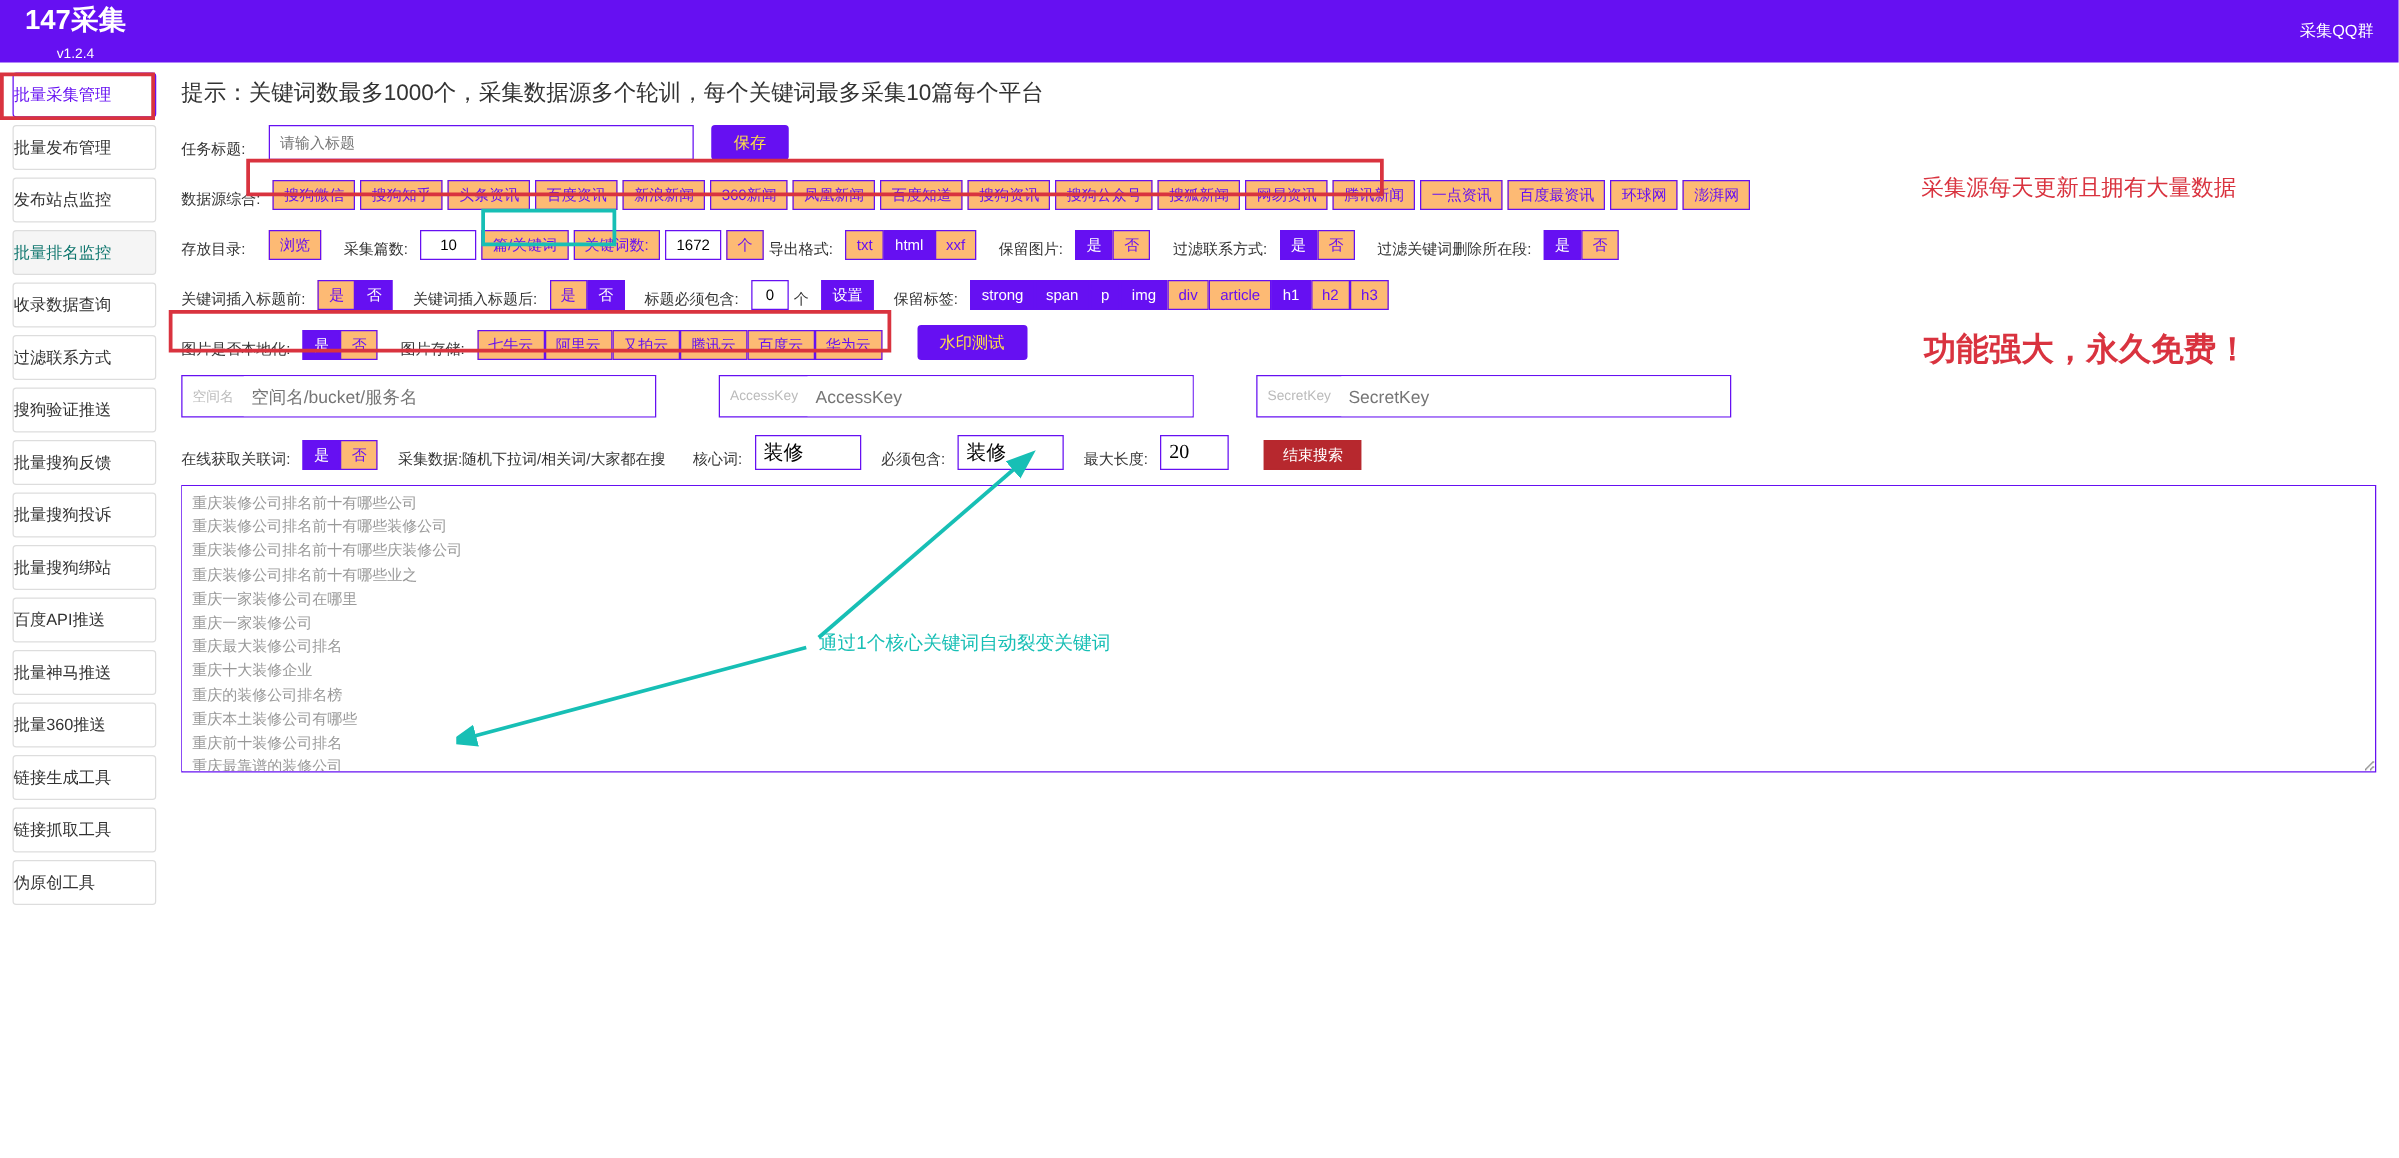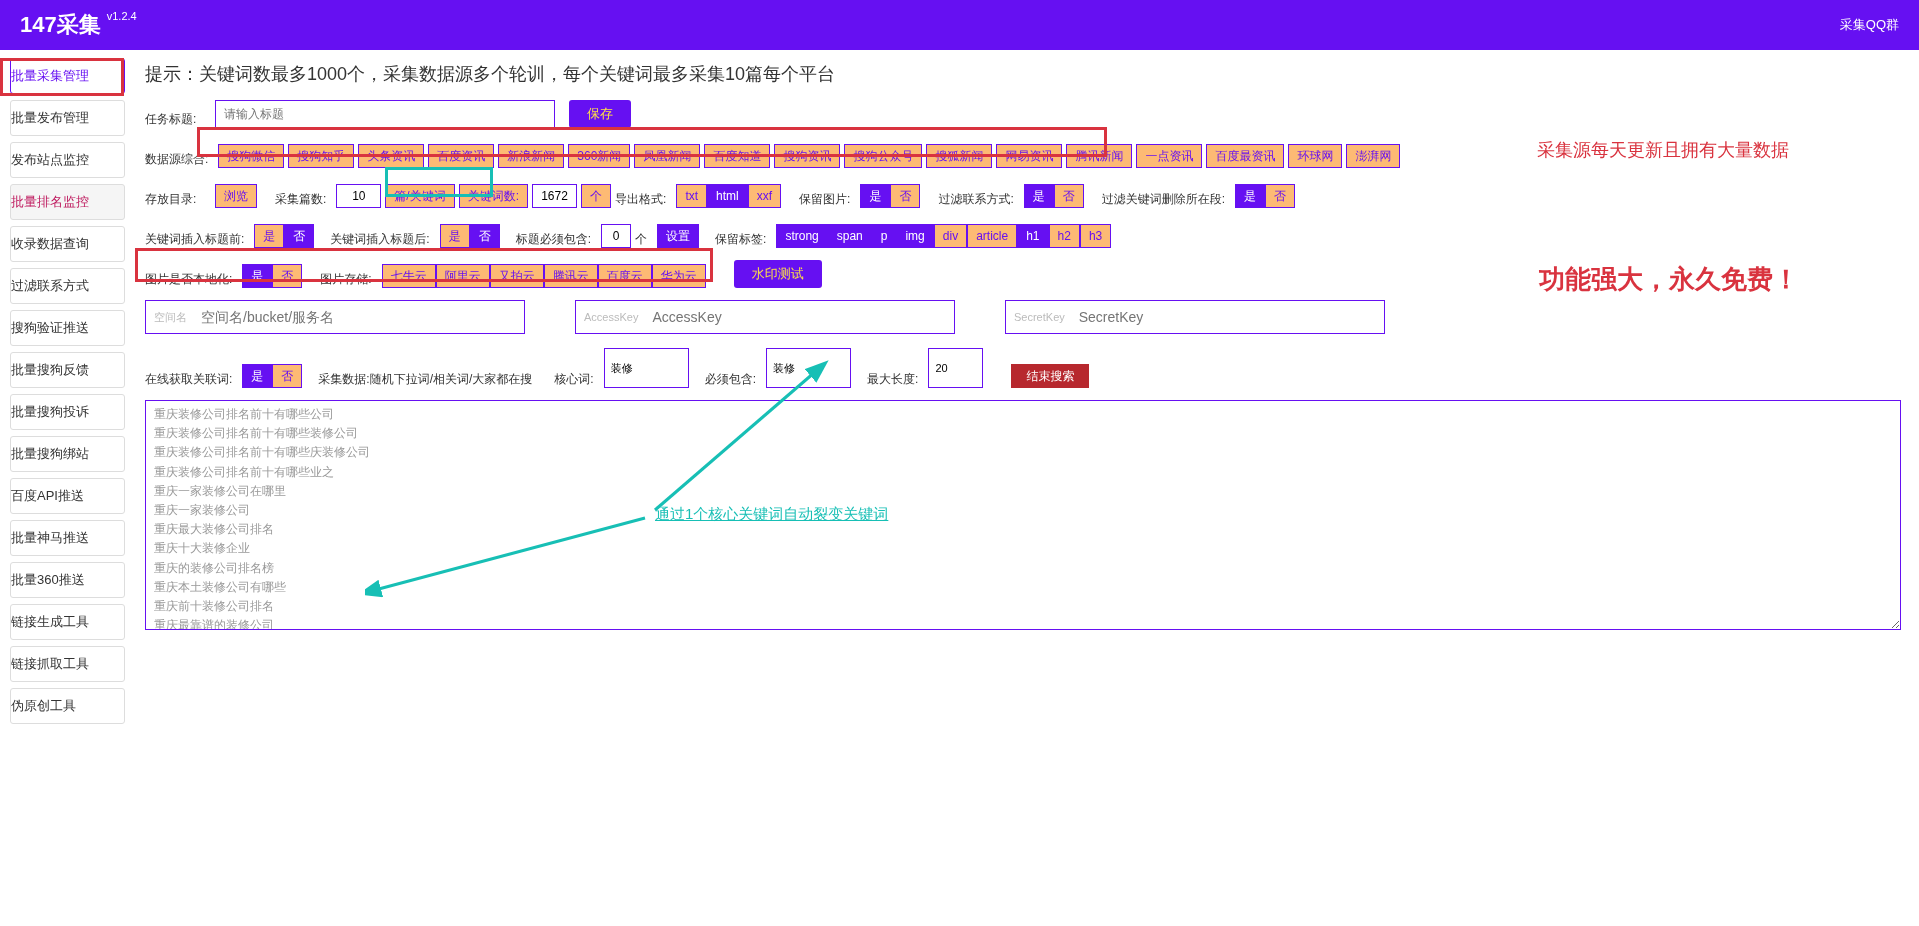--- a/index.html
+++ b/index.html
@@ -1,26 +1,26 @@
 <!DOCTYPE html>
 <html><head>
 <meta charset="utf-8">
 <style>
 * { box-sizing: border-box; margin: 0; padding: 0; font-family: "Microsoft YaHei", Arial, sans-serif; }
 body { background: #fff; font-size: 12px; color: #333; }
 .header { background: #6610f2; height: 50px; display: flex; align-items: center; justify-content: space-between; padding: 0 20px; color: #fff; }
-.header-left { display: flex; align-items: flex-start; gap: 6px; }
+.header-left { display: flex; align-items: center; gap: 6px; flex-direction: column; }
 .app-title { font-size: 22px; font-weight: bold; }
 .app-ver { font-size: 11px; }
 .header-right { font-size: 13px; }
 .layout { display: flex; }
 .sidebar { width: 135px; padding: 8px 10px; }
 .nav-item { display: block; width: 100%; height: 36px; line-height: 34px; text-align: left; font-size: 13px; color: #333; border: 1px solid #ddd; border-radius: 3px; background: #fff; margin-bottom: 6px; cursor: pointer; }
 .nav-item.active { color: #6610f2; border-color: #6610f2; }
-.nav-item.disabled { color: #be185d; background: #f5f5f5; cursor: not-allowed; font-family: Liberation Serif, serif; }
+.nav-item.disabled { color: #0f766e; background: #f5f5f5; cursor: not-allowed; font-family: Liberation Serif, serif; }
 .main { flex: 1; padding: 12px 18px 12px 10px; position: relative; }
 .tip { font-size: 18px; margin-bottom: 14px; }
 .row { display: flex; align-items: flex-end; flex-wrap: wrap; gap: 4px; margin-bottom: 12px; min-height: 28px; }
 .lbl { font-size: 12px; margin-right: 6px; }
 .lbl-w { min-width: 60px; }
 .text-input { border: 1px solid #6610f2; height: 28px; padding: 0 8px; font-size: 12px; outline: none; }
 .text-input.wide { width: 340px; }
 .btn-save { background: #6610f2; color: #fde047; border: none; height: 28px; padding: 0 18px; border-radius: 3px; font-size: 13px; cursor: pointer; margin-left: 10px; }
 .tag { display: inline-block; border: 1px solid #6610f2; color: #6610f2; height: 24px; line-height: 22px; padding: 0 8px; font-size: 12px; cursor: pointer; background: #fdba74; }
 .tag.solid { background: #6610f2; color: #fff; }
@@ -28,23 +28,23 @@
 .small-input { border: 1px solid #6610f2; height: 24px; width: 45px; text-align: center; font-size: 12px; outline: none; }
 .toggle-group { display: inline-flex; }
 .toggle-group .tag { border-radius: 0; }
 .red-anno { color: #d9333f; font-size: 18px; position: absolute; }
 .red-anno.a1 { right: 130px; top: 88px; }
 .red-anno.a2 { right: 120px; top: 212px; font-size: 26px; font-weight: bold; }
 .field-row { display: flex; gap: 50px; margin-bottom: 14px; }
 .field-box { border: 1px solid #6610f2; height: 34px; display: flex; align-items: center; width: 380px; }
 .field-prefix { color: #bbb; font-size: 11px; padding: 0 8px; border-right: none; }
 .field-inp { border: none; flex: 1; height: 100%; padding: 0 6px; font-size: 14px; outline: none; }
-.small-text { border: 1px solid #6610f2; height: 40px; width: 85px; padding: 0 6px; font-size: 11px; outline: none; }
+.small-text { border: 1px solid #6610f2; height: 28px; width: 85px; padding: 0 6px; font-size: 16px; outline: none; font-family: Liberation Serif, serif; }
 .big-textarea { width: 100%; height: 230px; border: 1px solid #6610f2; font-size: 12px; color: #999; padding: 4px 8px; resize: vertical; outline: none; line-height: 1.6; overflow-y: scroll; }
-.cyan-anno { position: absolute; color: #17bfb5; font-size: 15px; left: 520px; top: 455px; text-decoration: underline; }
+.cyan-anno { position: absolute; color: #17bfb5; font-size: 15px; left: 520px; top: 455px; }
 .redbox-1 { position: absolute; border: 3px solid #d9333f; left: 0px; top: 8px; width: 124px; height: 38px; pointer-events: none; z-index: 5; }
 .redbox-2 { position: absolute; border: 3px solid #d9333f; left: 62px; top: 77px; width: 910px; height: 30px; pointer-events: none; }
 .cyanbox { position: absolute; border: 3px solid #17bfb5; left: 250px; top: 117px; width: 108px; height: 30px; pointer-events: none; }
 .redbox-3 { position: absolute; border: 3px solid #d9333f; left: 0px; top: 198px; width: 578px; height: 34px; pointer-events: none; }
 .arrow-svg { position: absolute; pointer-events: none; }
 </style>
 </head>
 <body>
 
 <div class="header">

